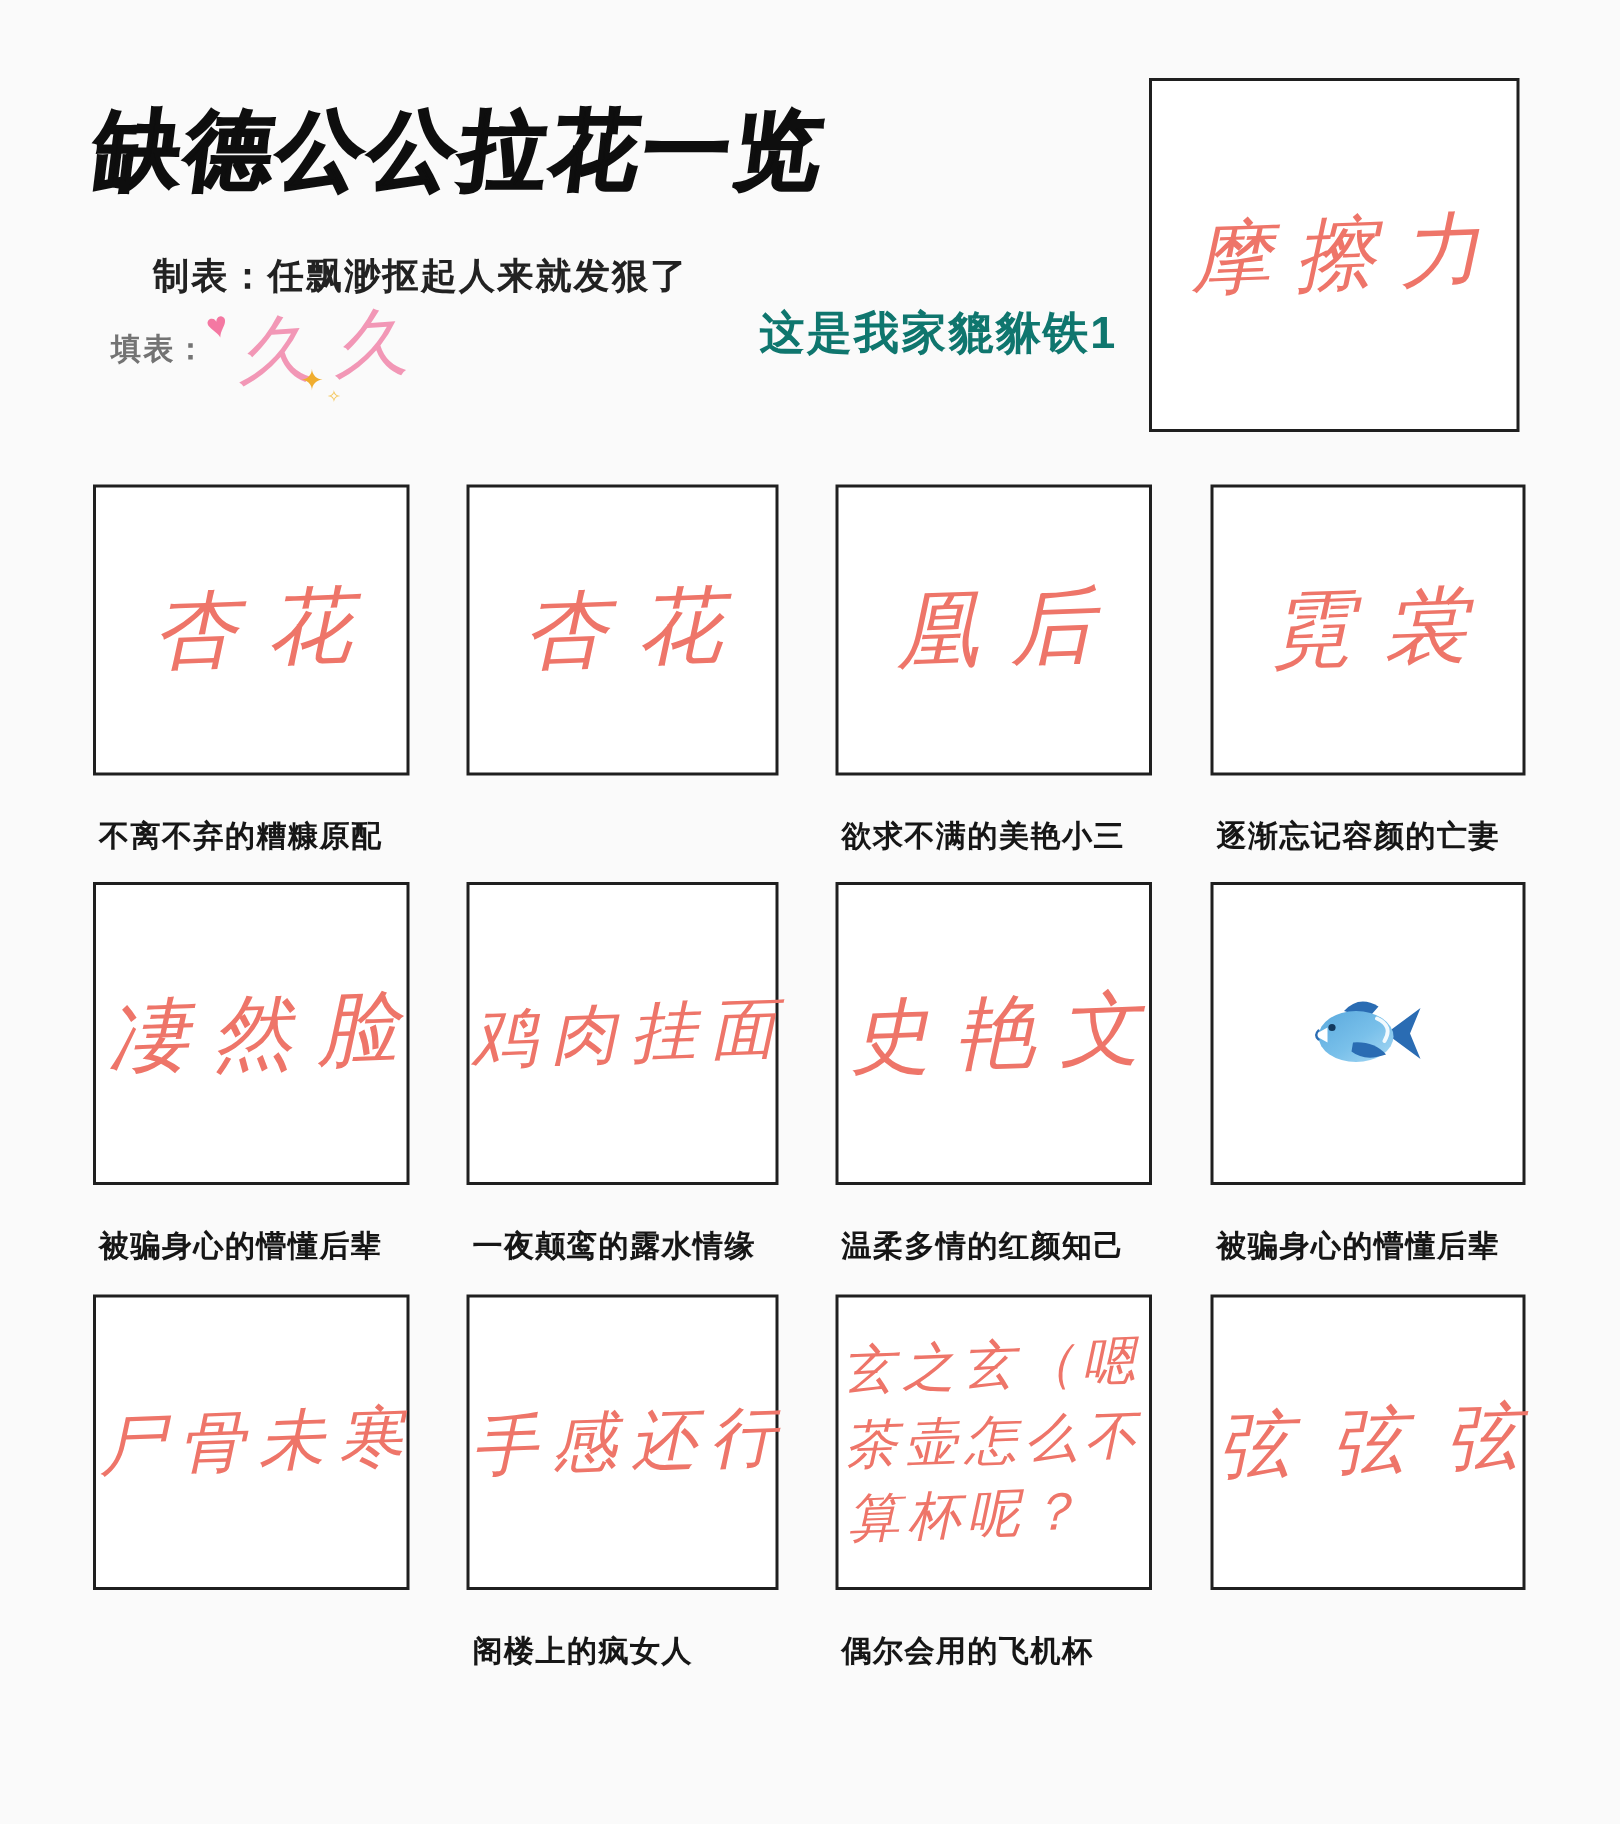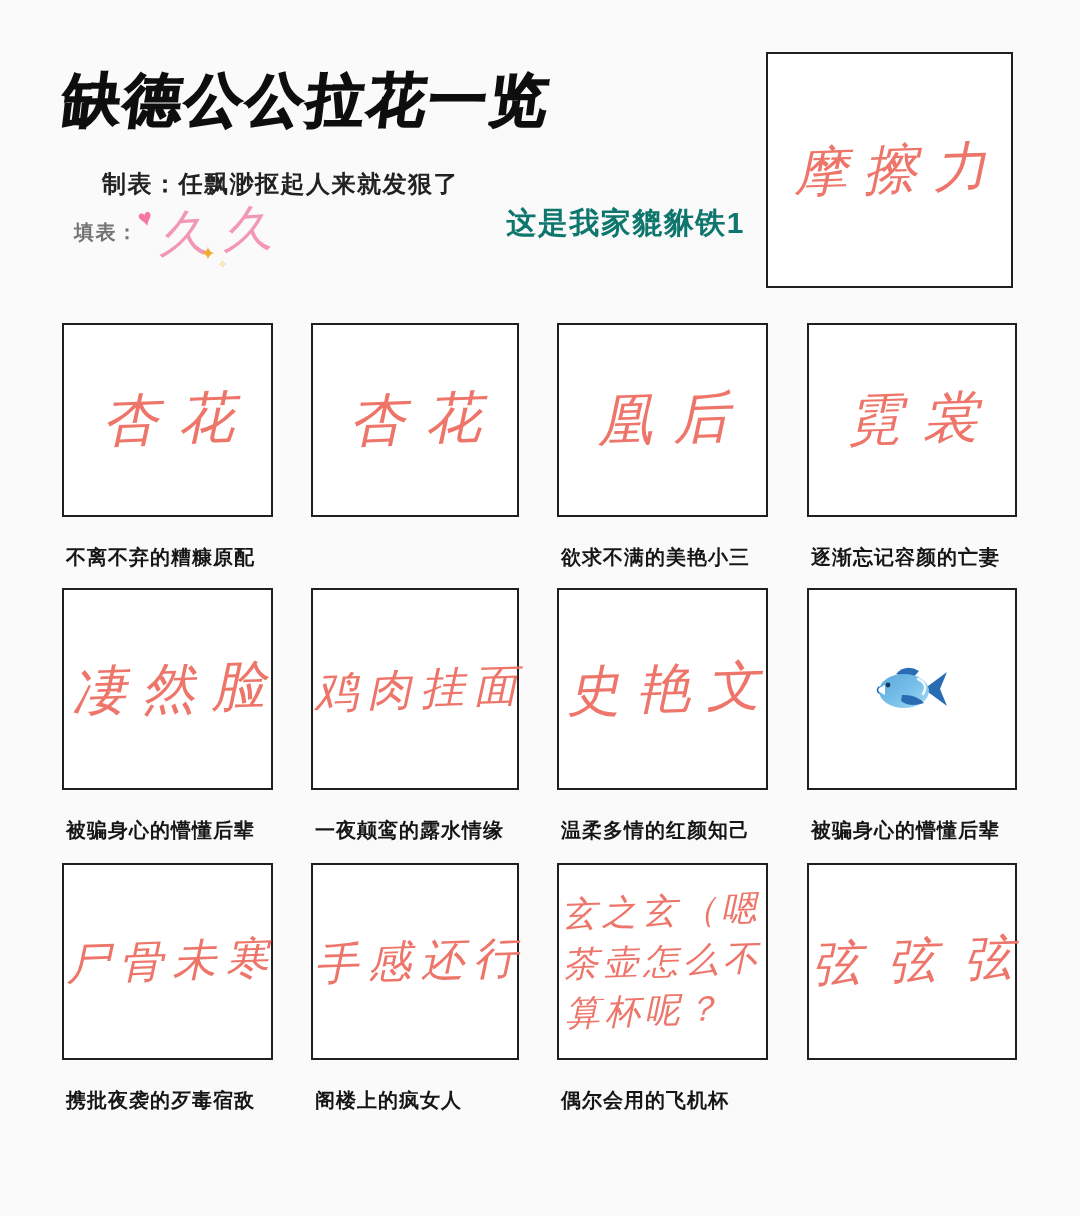--- a/index.html
+++ b/index.html
@@ -226,21 +226,20 @@
         <path d="M5,25 Q2,28 5,31" stroke="#2a6cb3" stroke-width="1.6" fill="none" stroke-linecap="round"></path>
       </svg>
     </div>
     <div class="caption">被骗身心的懵懂后辈</div>
   </div>
 
   <div class="cell c1 r3">
     <div class="box">
       <span class="script sp4">尸骨未寒</span>
     </div>
-    <div class="caption">携批夜袭的歹毒宿敌</div>
   </div>
   <div class="cell c2 r3">
     <div class="box">
       <span class="script sp4">手感还行</span>
     </div>
     <div class="caption">阁楼上的疯女人</div>
   </div>
   <div class="cell c3 r3">
     <div class="box">
       <span class="script spml">

